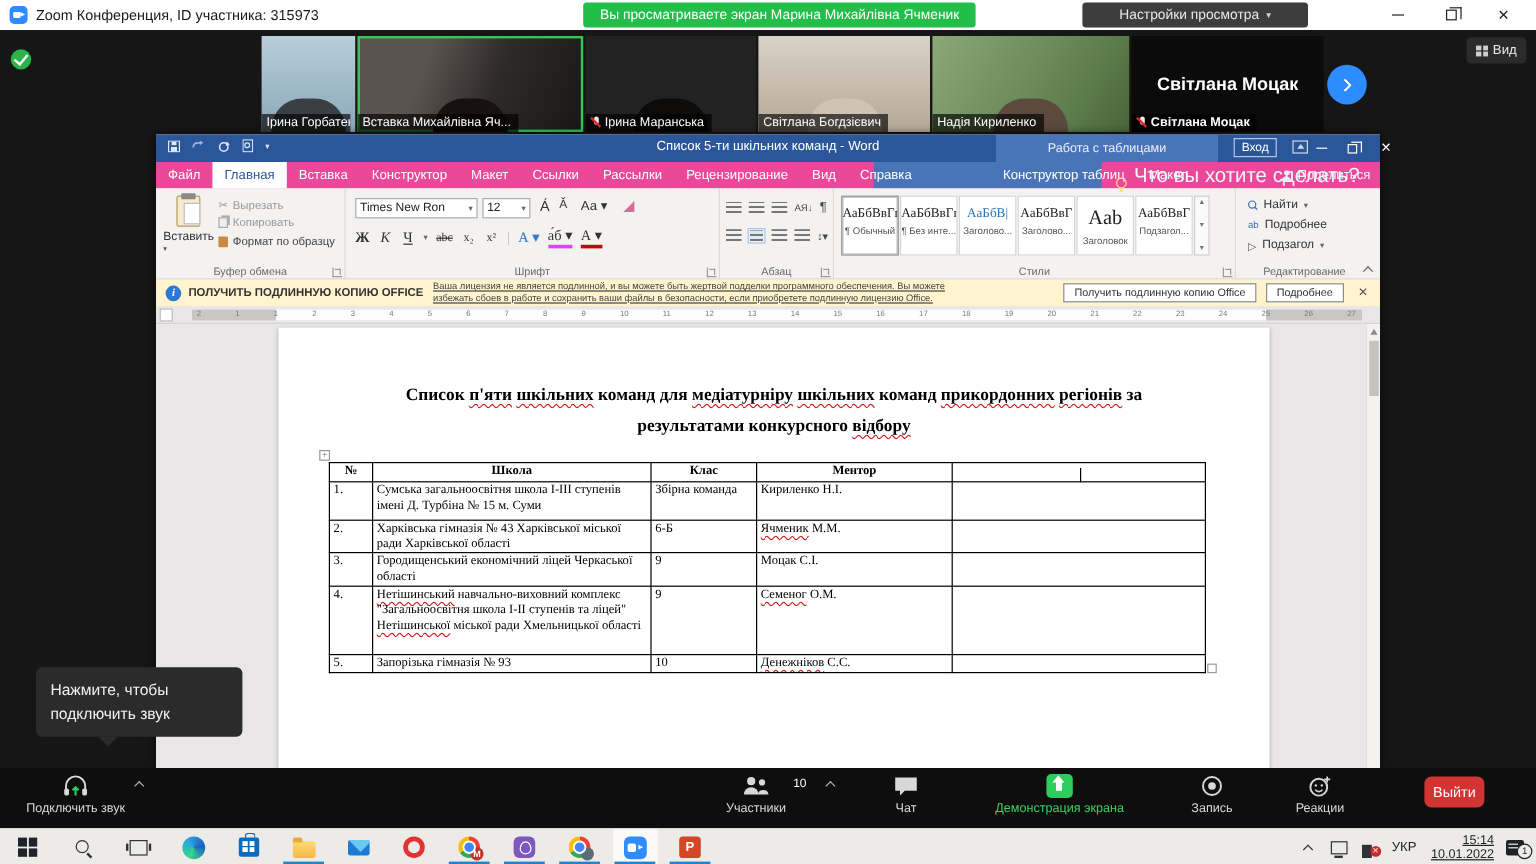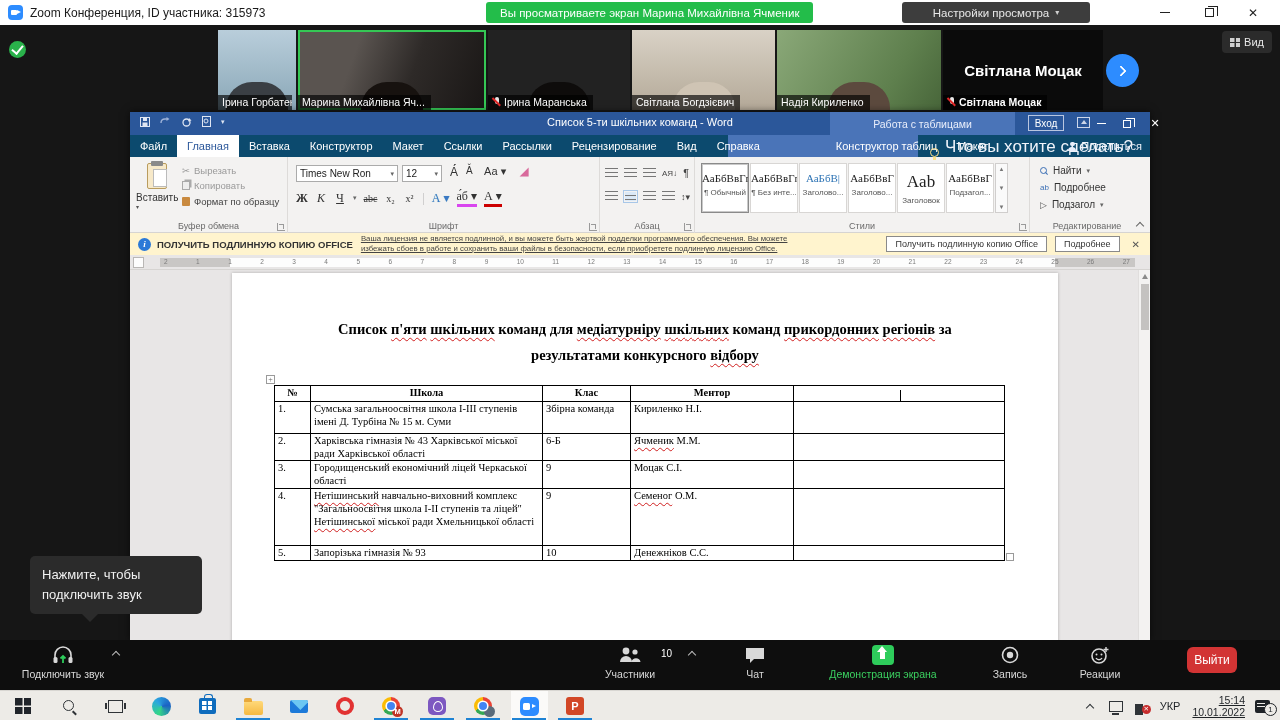--- a/index.html
+++ b/index.html
@@ -55,21 +55,21 @@
   .w-doc-title { position:absolute; left:0; right:0; top:4px; text-align:center; font-size:11px; color:#fff; pointer-events:none; }
   .w-signin { position:absolute; left:898px; top:3px; width:36px; height:16px; border:1px solid #b9c6e0; font-size:10px; display:flex; align-items:center; justify-content:center; color:#fff; }
   .w-ribopt { position:absolute; left:947px; top:5px; width:13px; height:11px; border:1px solid #cdd7ea; }
   .w-ribopt::after{ content:""; display:block; margin:1.5px auto 0; width:0; height:0; border-bottom:4px solid #cdd7ea; border-left:3.5px solid transparent; border-right:3.5px solid transparent;}
   .w-ctl { position:absolute; top:0; width:26px; height:23px; display:flex; align-items:center; justify-content:center; color:#fff; font-size:11px; }
   .w-ctl-min{left:958px;} .w-ctl-max{left:984px;} .w-ctl-close{left:1010px; width:30px;}
   .w-ctl-min .bar{width:9px;height:1px;background:#fff;}
   .w-ctl-max .sq{width:8px;height:8px;border:1px solid #fff; position:relative;}
   .w-ctl-max .sq::before{content:"";position:absolute;left:2px;top:-3px;width:8px;height:8px;border:1px solid #fff;border-left:none;border-bottom:none;}
 
-  .w-tabs { position:absolute; left:0; top:23px; width:100%; height:22px; background:#0c4a6e; display:flex; align-items:stretch; font-size:11px; color:#ffffff; }
+  .w-tabs { position:absolute; left:0; top:23px; width:100%; height:22px; background:#ec4899; display:flex; align-items:stretch; font-size:11px; color:#ffffff; }
   .w-tabs .ctxbg { position:absolute; left:598px; top:0; width:190px; height:22px; background:#4a74b8; }
   .w-tab { padding:0 10px; display:flex; align-items:center; position:relative; z-index:1; }
   .w-tab.active { background:#fff; color:#2b579a; }
   .w-tellme { position:absolute; left:800px; top:0; height:22px; display:flex; align-items:flex-end; gap:6px; font-size:17px; color:#f0f4fb; z-index:1; }
   .bulb { width:9px; height:9px; border-radius:50%; border:1.5px solid #ffe28a; position:relative; }
   .bulb::after{content:"";position:absolute;left:2px;bottom:-4px;width:2.5px;height:3px;background:#ffe28a;}
   .w-share { position:absolute; right:8px; top:0; height:22px; display:flex; align-items:center; gap:5px; font-size:11px; color:#f0f4fb; z-index:1; }
   .person-ic { width:8px; height:9px; position:relative; }
   .person-ic::before{content:"";position:absolute;left:2px;top:0;width:4.5px;height:4.5px;border-radius:50%;background:#e9eefb;}
   .person-ic::after{content:"";position:absolute;left:0;bottom:0;width:8px;height:4px;border-radius:4px 4px 0 0;background:#e9eefb;}
@@ -243,21 +243,21 @@
 
     <div class="tile" style="left:218px; width:78px; background:linear-gradient(#b9cedb,#8aa7b7);">
       <span class="person"><span class="head" style="background:#4d4340;"></span><span class="bodyy" style="background:#3a3f44; display:block;"></span></span>
       <span class="label">
           <span>Ірина Горбатенко</span>
         </span>
     </div>
     <div class="tile active" style="left:298px; width:188px; background:linear-gradient(110deg,#5a5450 0 30%,#2e2a28 60%,#191615);">
       <span class="person"><span class="head" style="background:#241f1d;"></span><span class="bodyy" style="background:#17120f; display:block;"></span></span>
       <span class="label">
-          <span>Марина Михайлівна Яч...</span>
+          <span>Вставка Михайлівна Яч...</span>
         </span>
     </div>
     <div class="tile" style="left:488px; width:142px; background:linear-gradient(100deg,#4a4popup644 0,#3c3835 40%,#191716);">
       <span class="person"><span class="head" style="background:#141211;"></span><span class="bodyy" style="background:#0e0c0b; display:block;"></span></span>
       <span class="label">
           <span class="micoff"></span>
           <span>Ірина Маранська</span>
         </span>
     </div>
     <div class="tile" style="left:632px; width:143px; background:linear-gradient(#d9d2c6,#b4a998);">

